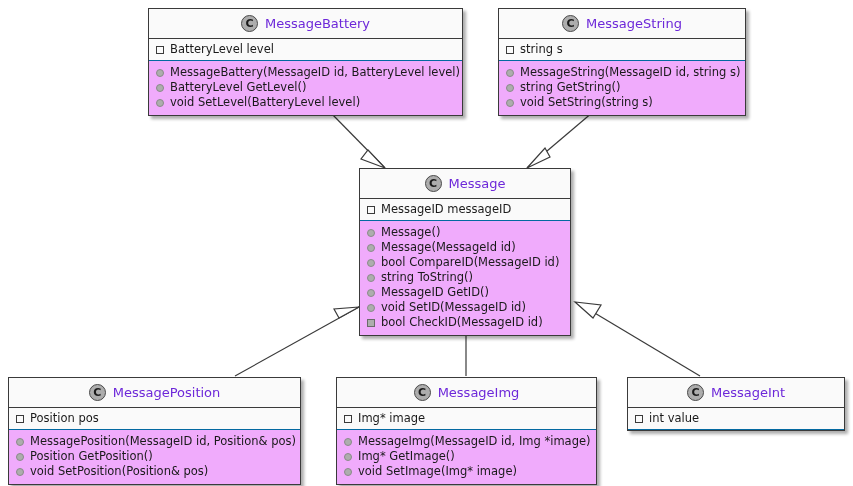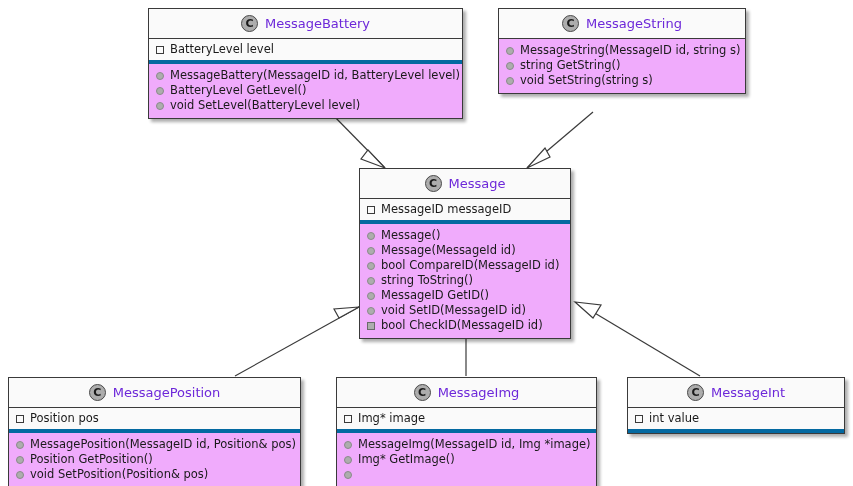--- a/index.html
+++ b/index.html
@@ -67,21 +67,21 @@
     font-family: "DejaVu Sans", sans-serif;
   }
 
   .class-title {
     font-size: 13px;
     color: #6d28d9;
     white-space: nowrap;
   }
 
   .class-fields {
-    border-bottom: 4px solid #0369a1;
+    border-bottom: 1px solid #0369a1;
     padding: 3px 0 3px 0;
     background: #FAFAFA;
   }
 
   .class-methods {
     padding: 4px 0 5px 0;
     background: #f0abfc;
   }
 
   .member-row {
@@ -177,20 +177,26 @@
         <span class="member-text">void SetLevel(BatteryLevel level)</span>
       </div>
     </div>
   </div>
 
   <div class="uml-class" style="left:498px; top:8px; width:248px;">
     <div class="class-header">
       <span class="class-icon">C</span>
       <span class="class-title">MessageString</span>
     </div>
+    <div class="class-fields">
+      <div class="member-row">
+        <span class="marker field-private"></span>
+        <span class="member-text">string s</span>
+      </div>
+    </div>
     <div class="class-methods">
       <div class="member-row">
         <span class="marker method-public"></span>
         <span class="member-text">MessageString(MessageID id, string s)</span>
       </div>
       <div class="member-row">
         <span class="marker method-public"></span>
         <span class="member-text">string GetString()</span>
       </div>
       <div class="member-row">
@@ -285,20 +291,21 @@
       <div class="member-row">
         <span class="marker method-public"></span>
         <span class="member-text">MessageImg(MessageID id, Img *image)</span>
       </div>
       <div class="member-row">
         <span class="marker method-public"></span>
         <span class="member-text">Img* GetImage()</span>
       </div>
       <div class="member-row">
         <span class="marker method-public"></span>
+        <span class="member-text">void SetImage(Img* image)</span>
       </div>
     </div>
   </div>
 
   <div class="uml-class" style="left:627px; top:377px; width:218px;">
     <div class="class-header">
       <span class="class-icon">C</span>
       <span class="class-title">MessageInt</span>
     </div>
     <div class="class-fields">

